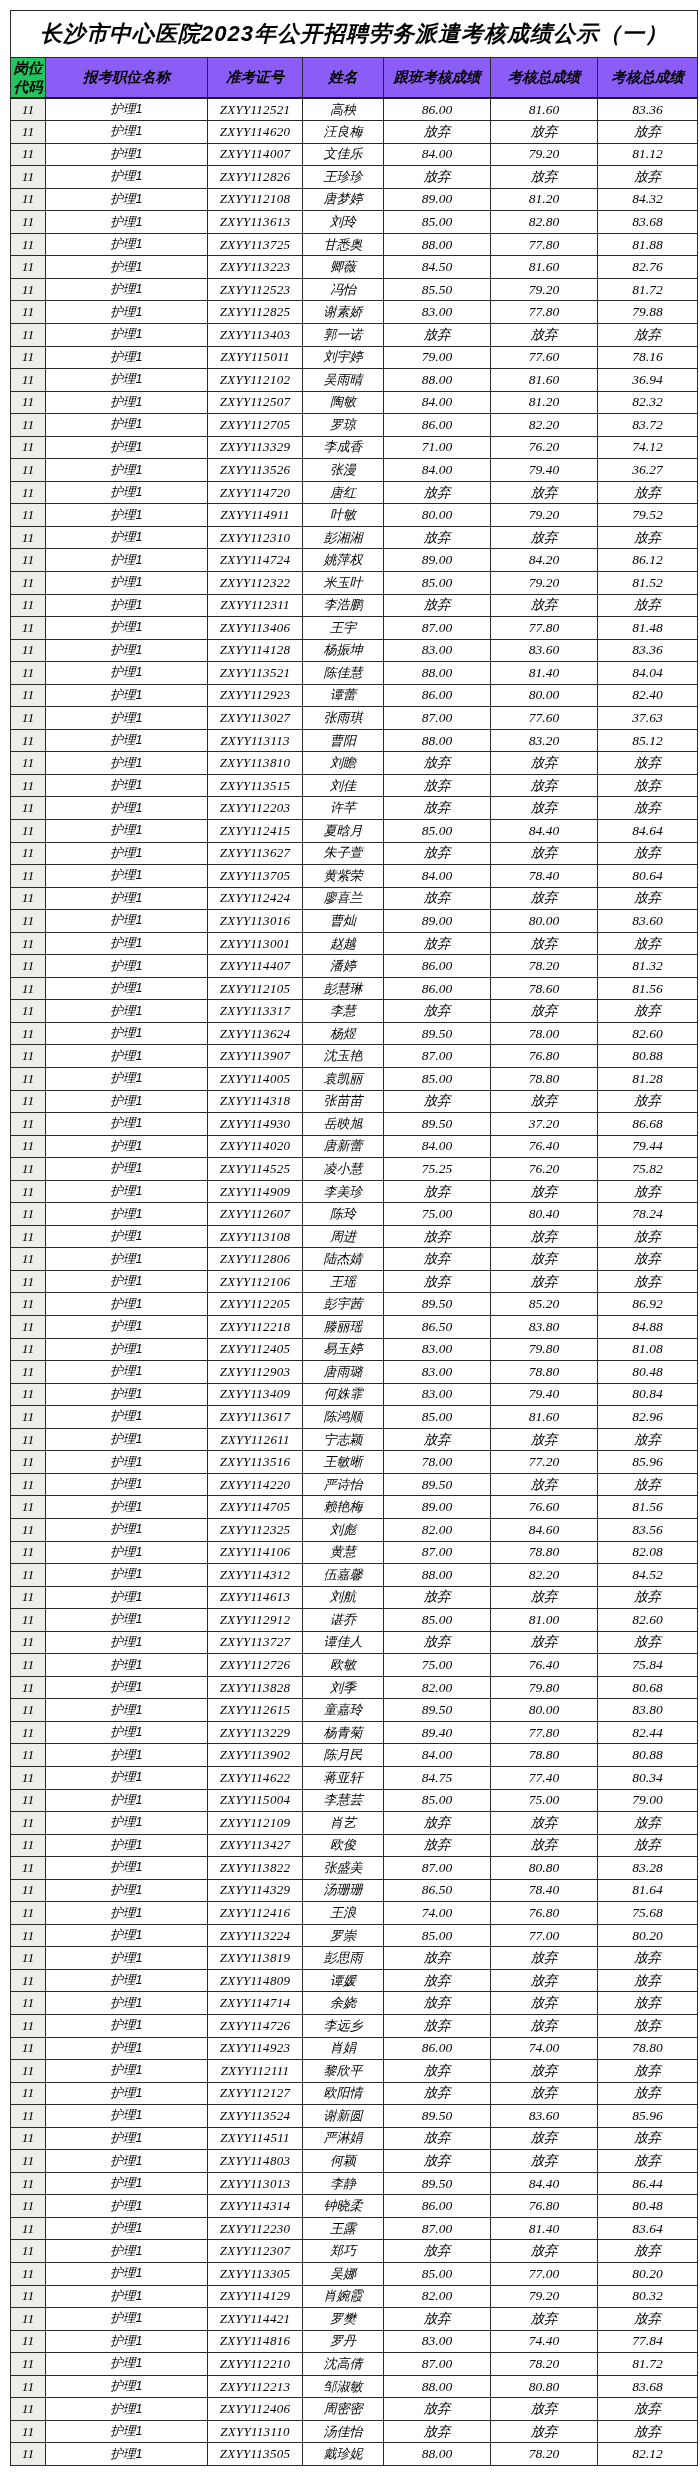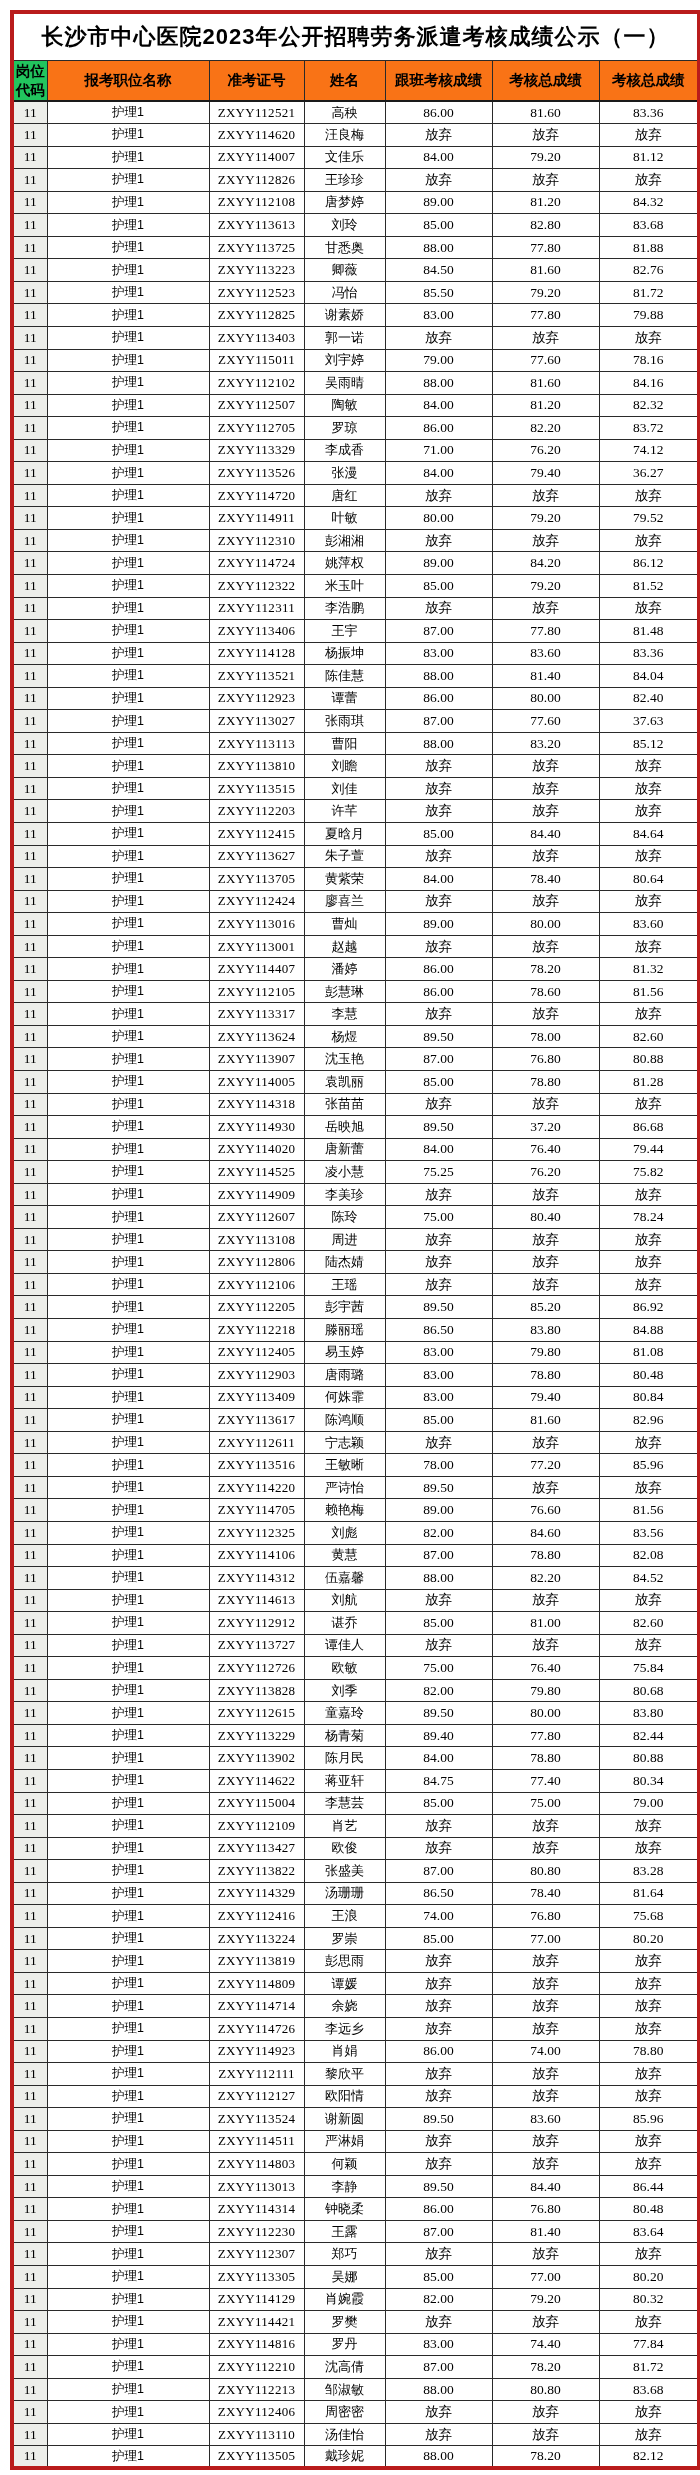--- a/index.html
+++ b/index.html
@@ -3,34 +3,35 @@
 <meta charset="utf-8">
 <style>
   html,body{margin:0;padding:0;}
   body{
     width:700px;height:2475px;background:#ffffff;position:relative;
     font-family:"Liberation Sans",sans-serif;color:#000;
   }
   .table-wrap{position:absolute;left:10px;top:10px;}
   table.results{
     border-collapse:collapse;table-layout:fixed;width:687px;
-    border:4px solid #b91c1c;
+    border:1px solid #b91c1c;
+    font-style:italic;
   }
   table.results td, table.results th{
     border:1px solid #2a2a2a;
     text-align:center;vertical-align:middle;
     padding:0;overflow:hidden;
   }
   tr.title-row td{
     height:46px;font-size:22px;font-weight:bold;letter-spacing:1px;
     font-family:"Liberation Sans",sans-serif;background:#fff;
   }
   tr.header-row th{
     height:39px;font-size:14.5px;font-weight:bold;line-height:1.25;
-    background:#f97316;
+    background:#8b5cf6;
   }
   tr.header-row th.c1{background:#22c55e;}
   tbody tr{height:22.56px;}
   tbody td{font-size:13px;background:#fff;white-space:nowrap;}
   tbody td.c1{
     background:#edeeea;
     font-family:"Liberation Serif",serif;font-size:13.5px;
   }
   tbody td.c2{font-size:12.5px;}
   tbody td.c3{
@@ -186,21 +187,21 @@
           <td class="c6">77.60</td>
           <td class="c7">78.16</td>
         </tr>
         <tr>
           <td class="c1">11</td>
           <td class="c2">护理1</td>
           <td class="c3">ZXYY112102</td>
           <td class="c4">吴雨晴</td>
           <td class="c5">88.00</td>
           <td class="c6">81.60</td>
-          <td class="c7">84.16</td>
+          <td class="c7">36.94</td>
         </tr>
         <tr>
           <td class="c1">11</td>
           <td class="c2">护理1</td>
           <td class="c3">ZXYY112507</td>
           <td class="c4">陶敏</td>
           <td class="c5">84.00</td>
           <td class="c6">81.20</td>
           <td class="c7">82.32</td>
         </tr>

